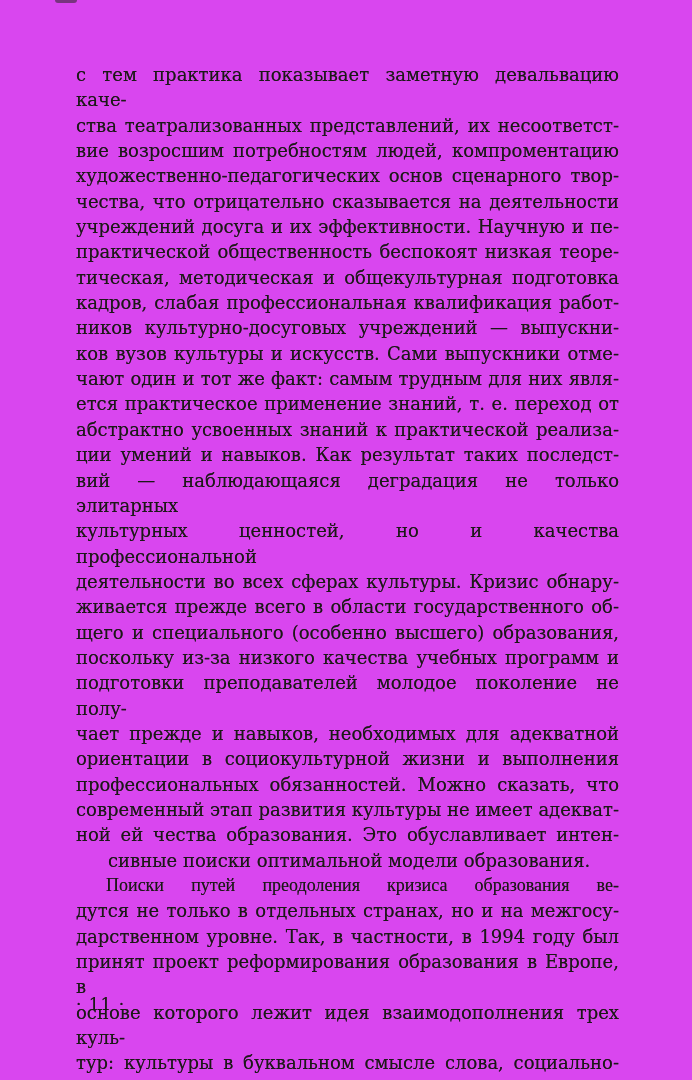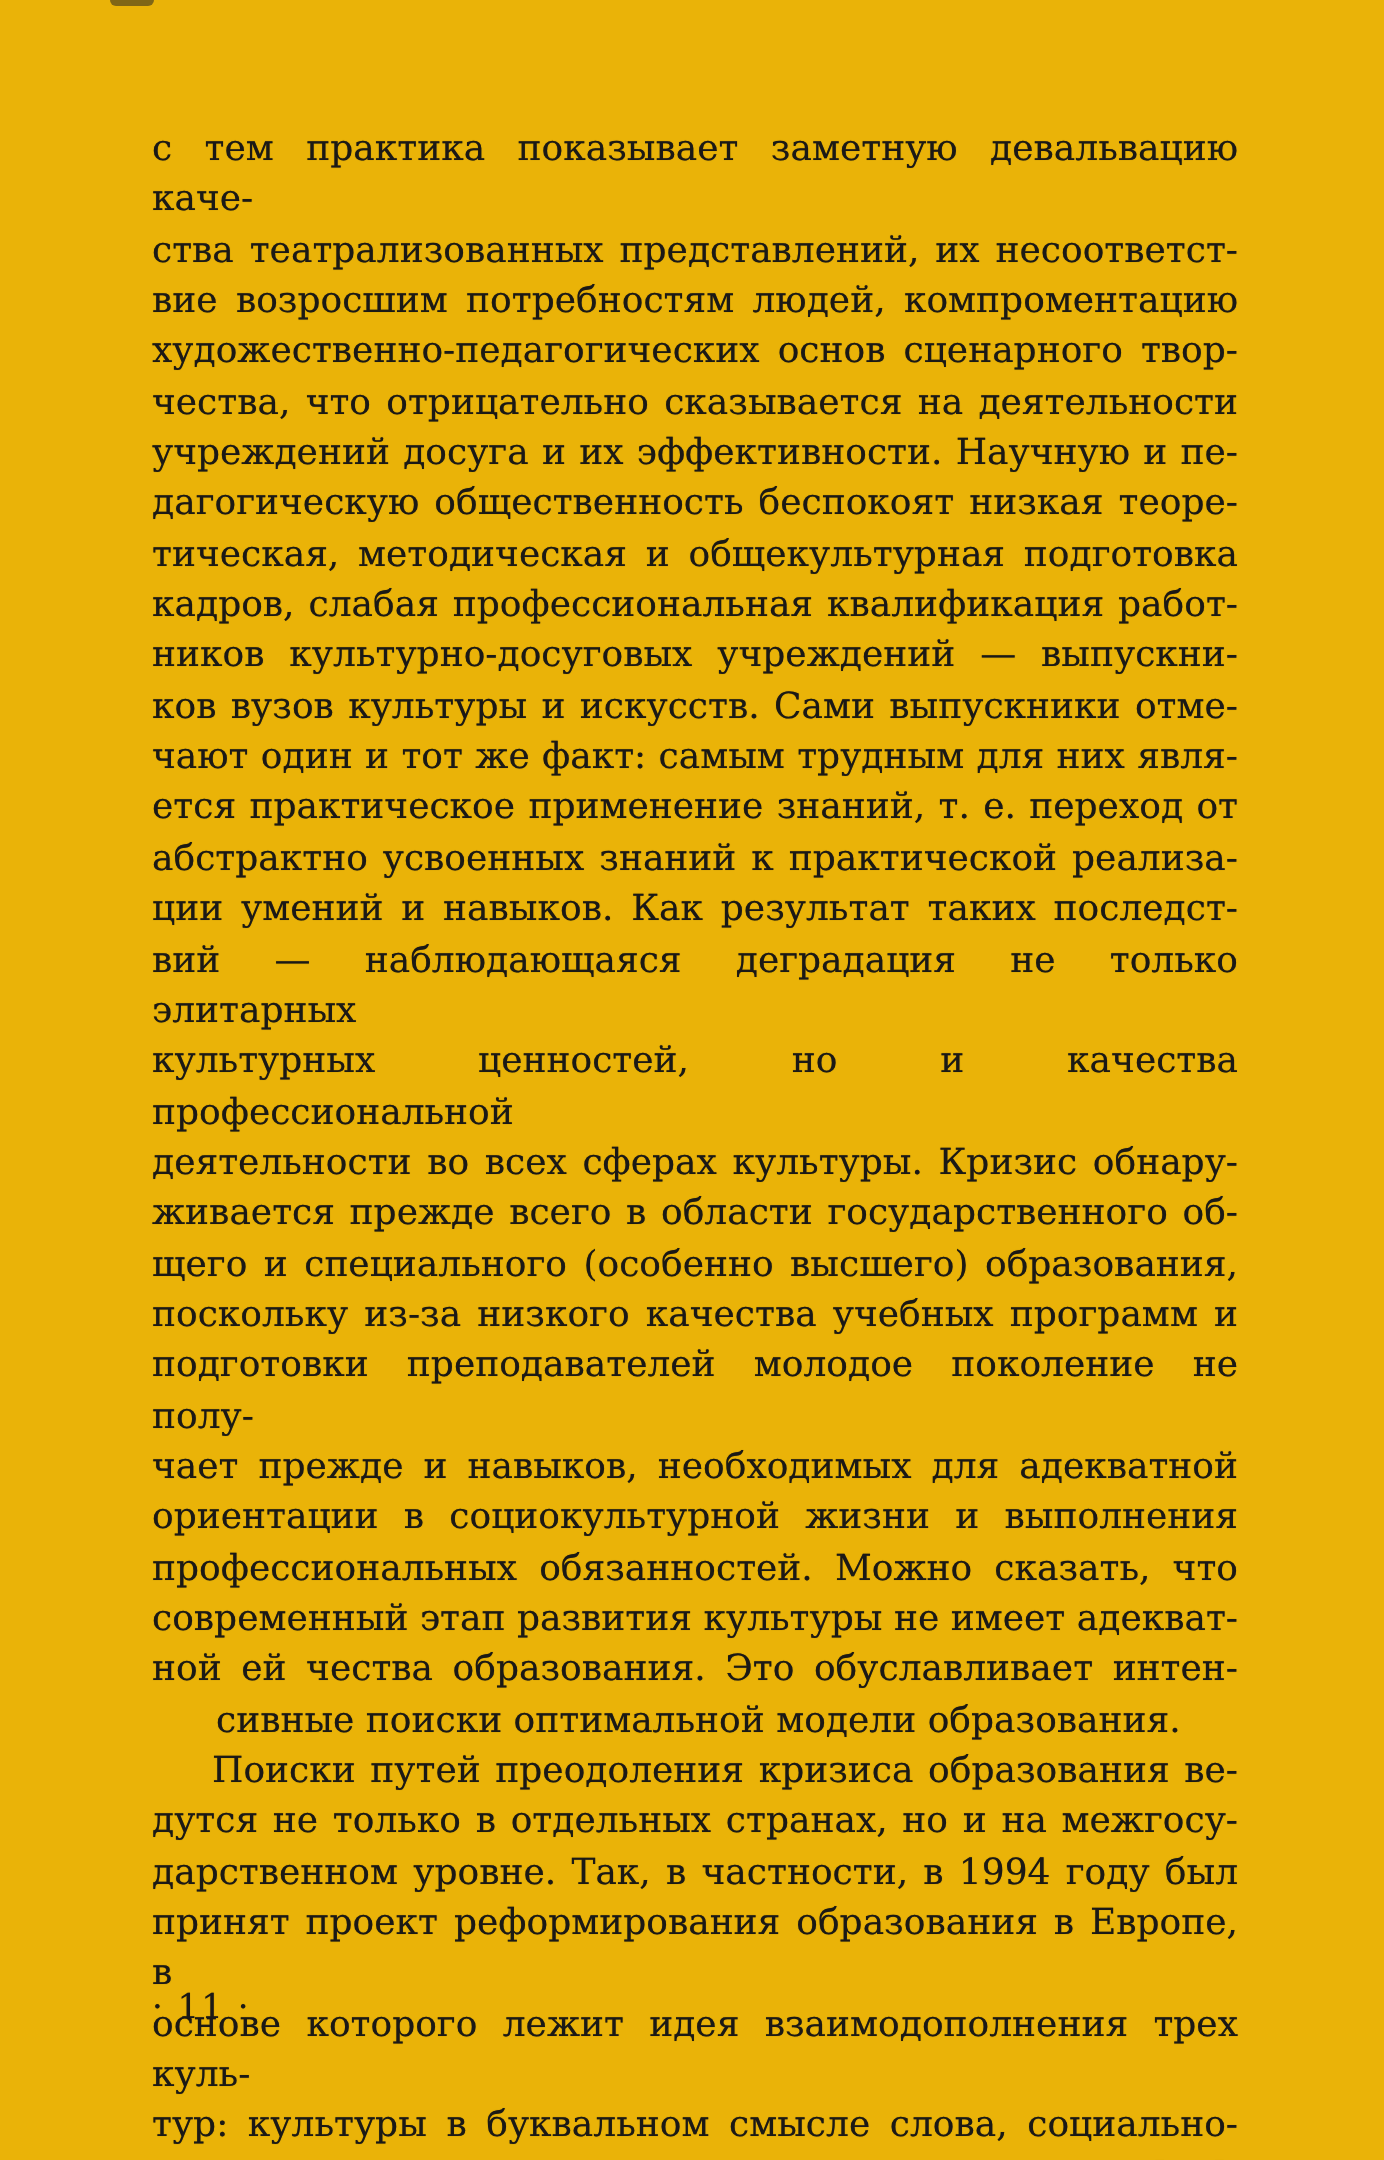--- a/index.html
+++ b/index.html
@@ -9,21 +9,21 @@
   body {
     width: 692px;
     height: 1080px;
     background: #e9e7e2;
     font-family: "DejaVu Serif", "Liberation Serif", serif;
   }
   .page {
     position: relative;
     width: 692px;
     height: 1080px;
-    background: #eab308;
+    background: #d946ef;
     overflow: hidden;
     color: #1b1916;
   }
   .scan-speck {
     position: absolute;
     left: 55px;
     top: 0;
     width: 22px;
     height: 3px;
     background: rgba(40, 38, 35, 0.55);
@@ -47,20 +47,21 @@
     text-align: justify;
     text-align-last: justify;
     white-space: normal;
   }
   .p-last-left .line:last-child {
     text-align-last: left;
     margin-left: 32px;
   }
   .indent .line:first-child {
     text-indent: 30px;
+    font-family: Liberation Serif, serif;
   }
   .footer {
     position: absolute;
     left: 76px;
     top: 994px;
     width: 543px;
     text-align: left;
     font-size: 17px;
     font-weight: 500;
     letter-spacing: 1px;
@@ -77,21 +78,21 @@
 
   <div class="text-block">
 
     <div class="paragraph p-last-left">
         <div class="line">с тем практика показывает заметную девальвацию каче-</div>
         <div class="line">ства театрализованных представлений, их несоответст-</div>
         <div class="line">вие возросшим потребностям людей, компроментацию</div>
         <div class="line">художественно-педагогических основ сценарного твор-</div>
         <div class="line">чества, что отрицательно сказывается на деятельности</div>
         <div class="line">учреждений досуга и их эффективности. Научную и пе-</div>
-        <div class="line">дагогическую общественность беспокоят низкая теоре-</div>
+        <div class="line">практической общественность беспокоят низкая теоре-</div>
         <div class="line">тическая, методическая и общекультурная подготовка</div>
         <div class="line">кадров, слабая профессиональная квалификация работ-</div>
         <div class="line">ников культурно-досуговых учреждений — выпускни-</div>
         <div class="line">ков вузов культуры и искусств. Сами выпускники отме-</div>
         <div class="line">чают один и тот же факт: самым трудным для них явля-</div>
         <div class="line">ется практическое применение знаний, т. е. переход от</div>
         <div class="line">абстрактно усвоенных знаний к практической реализа-</div>
         <div class="line">ции умений и навыков. Как результат таких последст-</div>
         <div class="line">вий — наблюдающаяся деградация не только элитарных</div>
         <div class="line">культурных ценностей, но и качества профессиональной</div>

